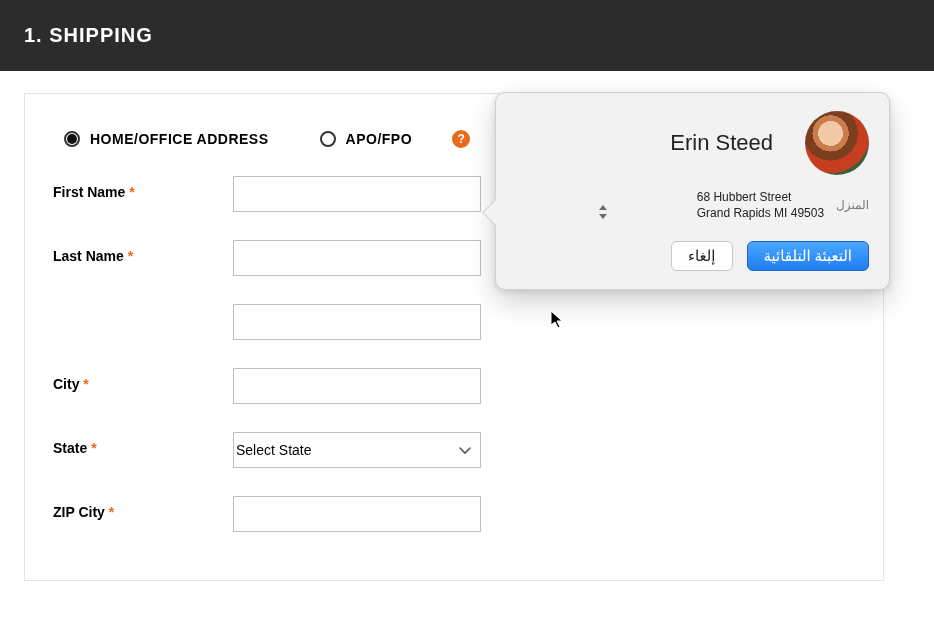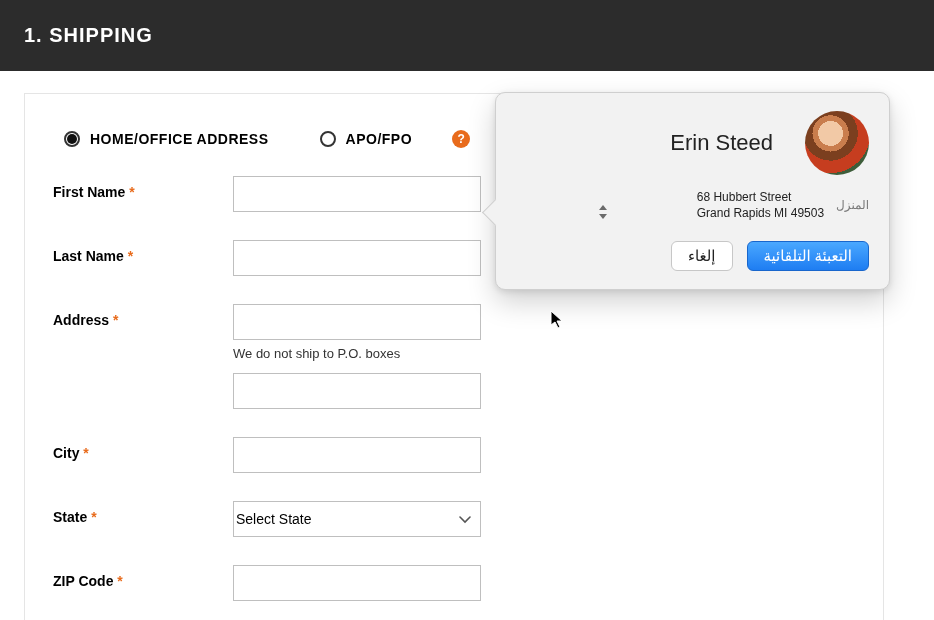--- a/index.html
+++ b/index.html
@@ -256,30 +256,20 @@
   </div>
 
   <div class="form-row">
     <div class="form-label">
       <span>Last Name</span>
       <span class="req">*</span>
     </div>
     <input class="form-input" type="text" value="" style="">
   </div>
 
-  <div class="form-row tight">
-    <div class="form-label">
-      <span>Address</span>
-      <span class="req">*</span>
-    </div>
-    <div>
-      <input class="form-input" type="text" value="" style="">
-      <div class="hint">We do not ship to P.O. boxes</div>
-    </div>
-  </div>
 
   <div class="form-row">
     <div class="form-label"></div>
     <input class="form-input" type="text" value="" style="">
   </div>
 
   <div class="form-row">
     <div class="form-label">
       <span>City</span>
       <span class="req">*</span>
@@ -299,21 +289,21 @@
       <span class="select-chevron">
         <svg width="12" height="8" viewBox="0 0 12 8">
             <path d="M1 1l5 5 5-5" stroke="#555" stroke-width="1.6" fill="none" stroke-linecap="round"></path>
           </svg>
       </span>
     </div>
   </div>
 
   <div class="form-row">
     <div class="form-label">
-      <span>ZIP Code</span>
+      <span>ZIP City</span>
       <span class="req">*</span>
     </div>
     <input class="form-input" type="text" value="" style="">
   </div>
 
 </div>
 
 <div class="popover">
   <div class="pop-header">
     <div class="pop-name">Erin Steed</div>

